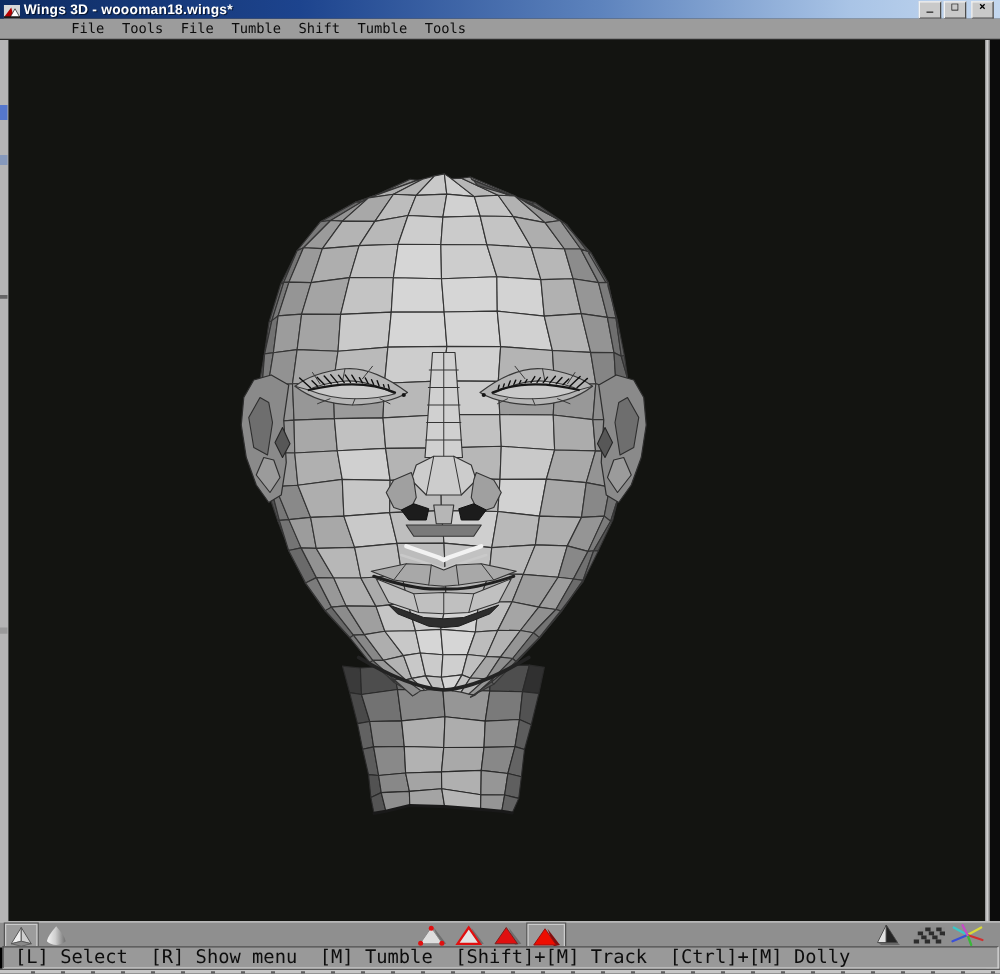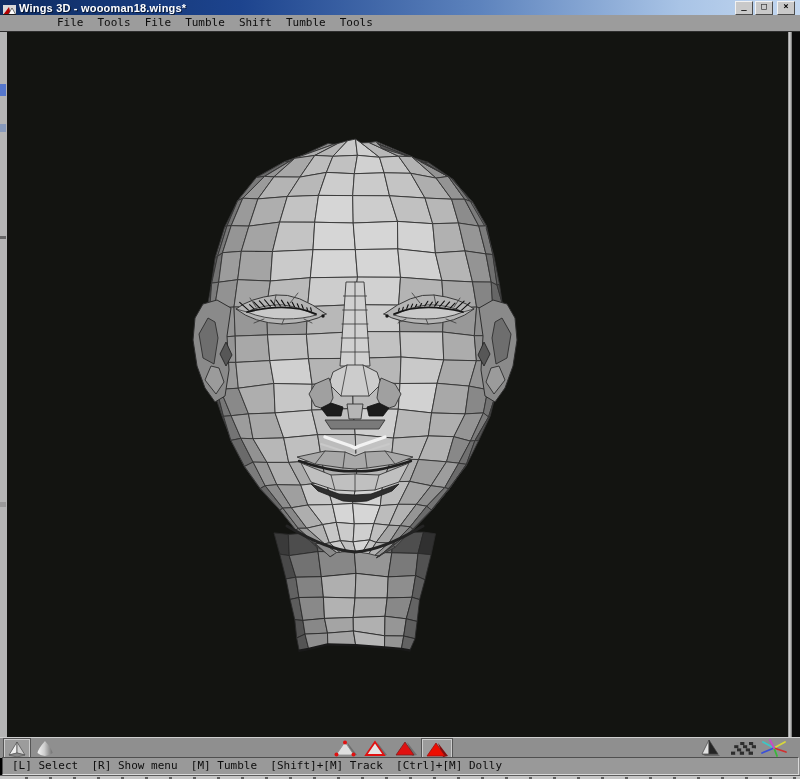--- a/index.html
+++ b/index.html
@@ -39,21 +39,21 @@
   
   .toolbar{position:absolute;left:0;top:737px;width:800px;height:20px;background:#8f8f8f;
     border-top:1px solid #cfcfcf;}
   .tbtn{position:absolute;top:1px;height:18px;display:flex;align-items:center;justify-content:center;}
   .tbtn.sel{background:#9c9c9c;border:1px solid #cccccc;box-shadow:0 0 0 1px #555;}
 
   
   .statusbar{position:absolute;left:2px;top:757px;width:786px;height:16px;background:#999999;
     border-top:1px solid #4f4f4f;border-left:1px solid #4f4f4f;
     border-bottom:1px solid #d9d9d9;border-right:1px solid #d9d9d9;
-    font-family:"DejaVu Sans Mono",monospace;font-size:11px;color:#0d0d0d;
+    font-family:"DejaVu Sans Mono",monospace;font-size:15px;color:#0d0d0d;
     line-height:15px;padding-left:9px;white-space:pre;overflow:hidden;}
   .statusbar-right{position:absolute;left:789px;top:757px;width:11px;height:18px;background:#8f8f8f;}
 
   
   .bottom-sliver{position:absolute;left:0;top:775px;width:800px;height:4px;background:#c6c6c6;
     border-top:1px solid #5a5a5a;}
   .bottom-sliver::after{content:"";position:absolute;left:4px;top:1px;height:2px;width:792px;
     background:repeating-linear-gradient(90deg,transparent 0 21px,#5f5f5f 21px 24px);}
 </style>
 </head>

